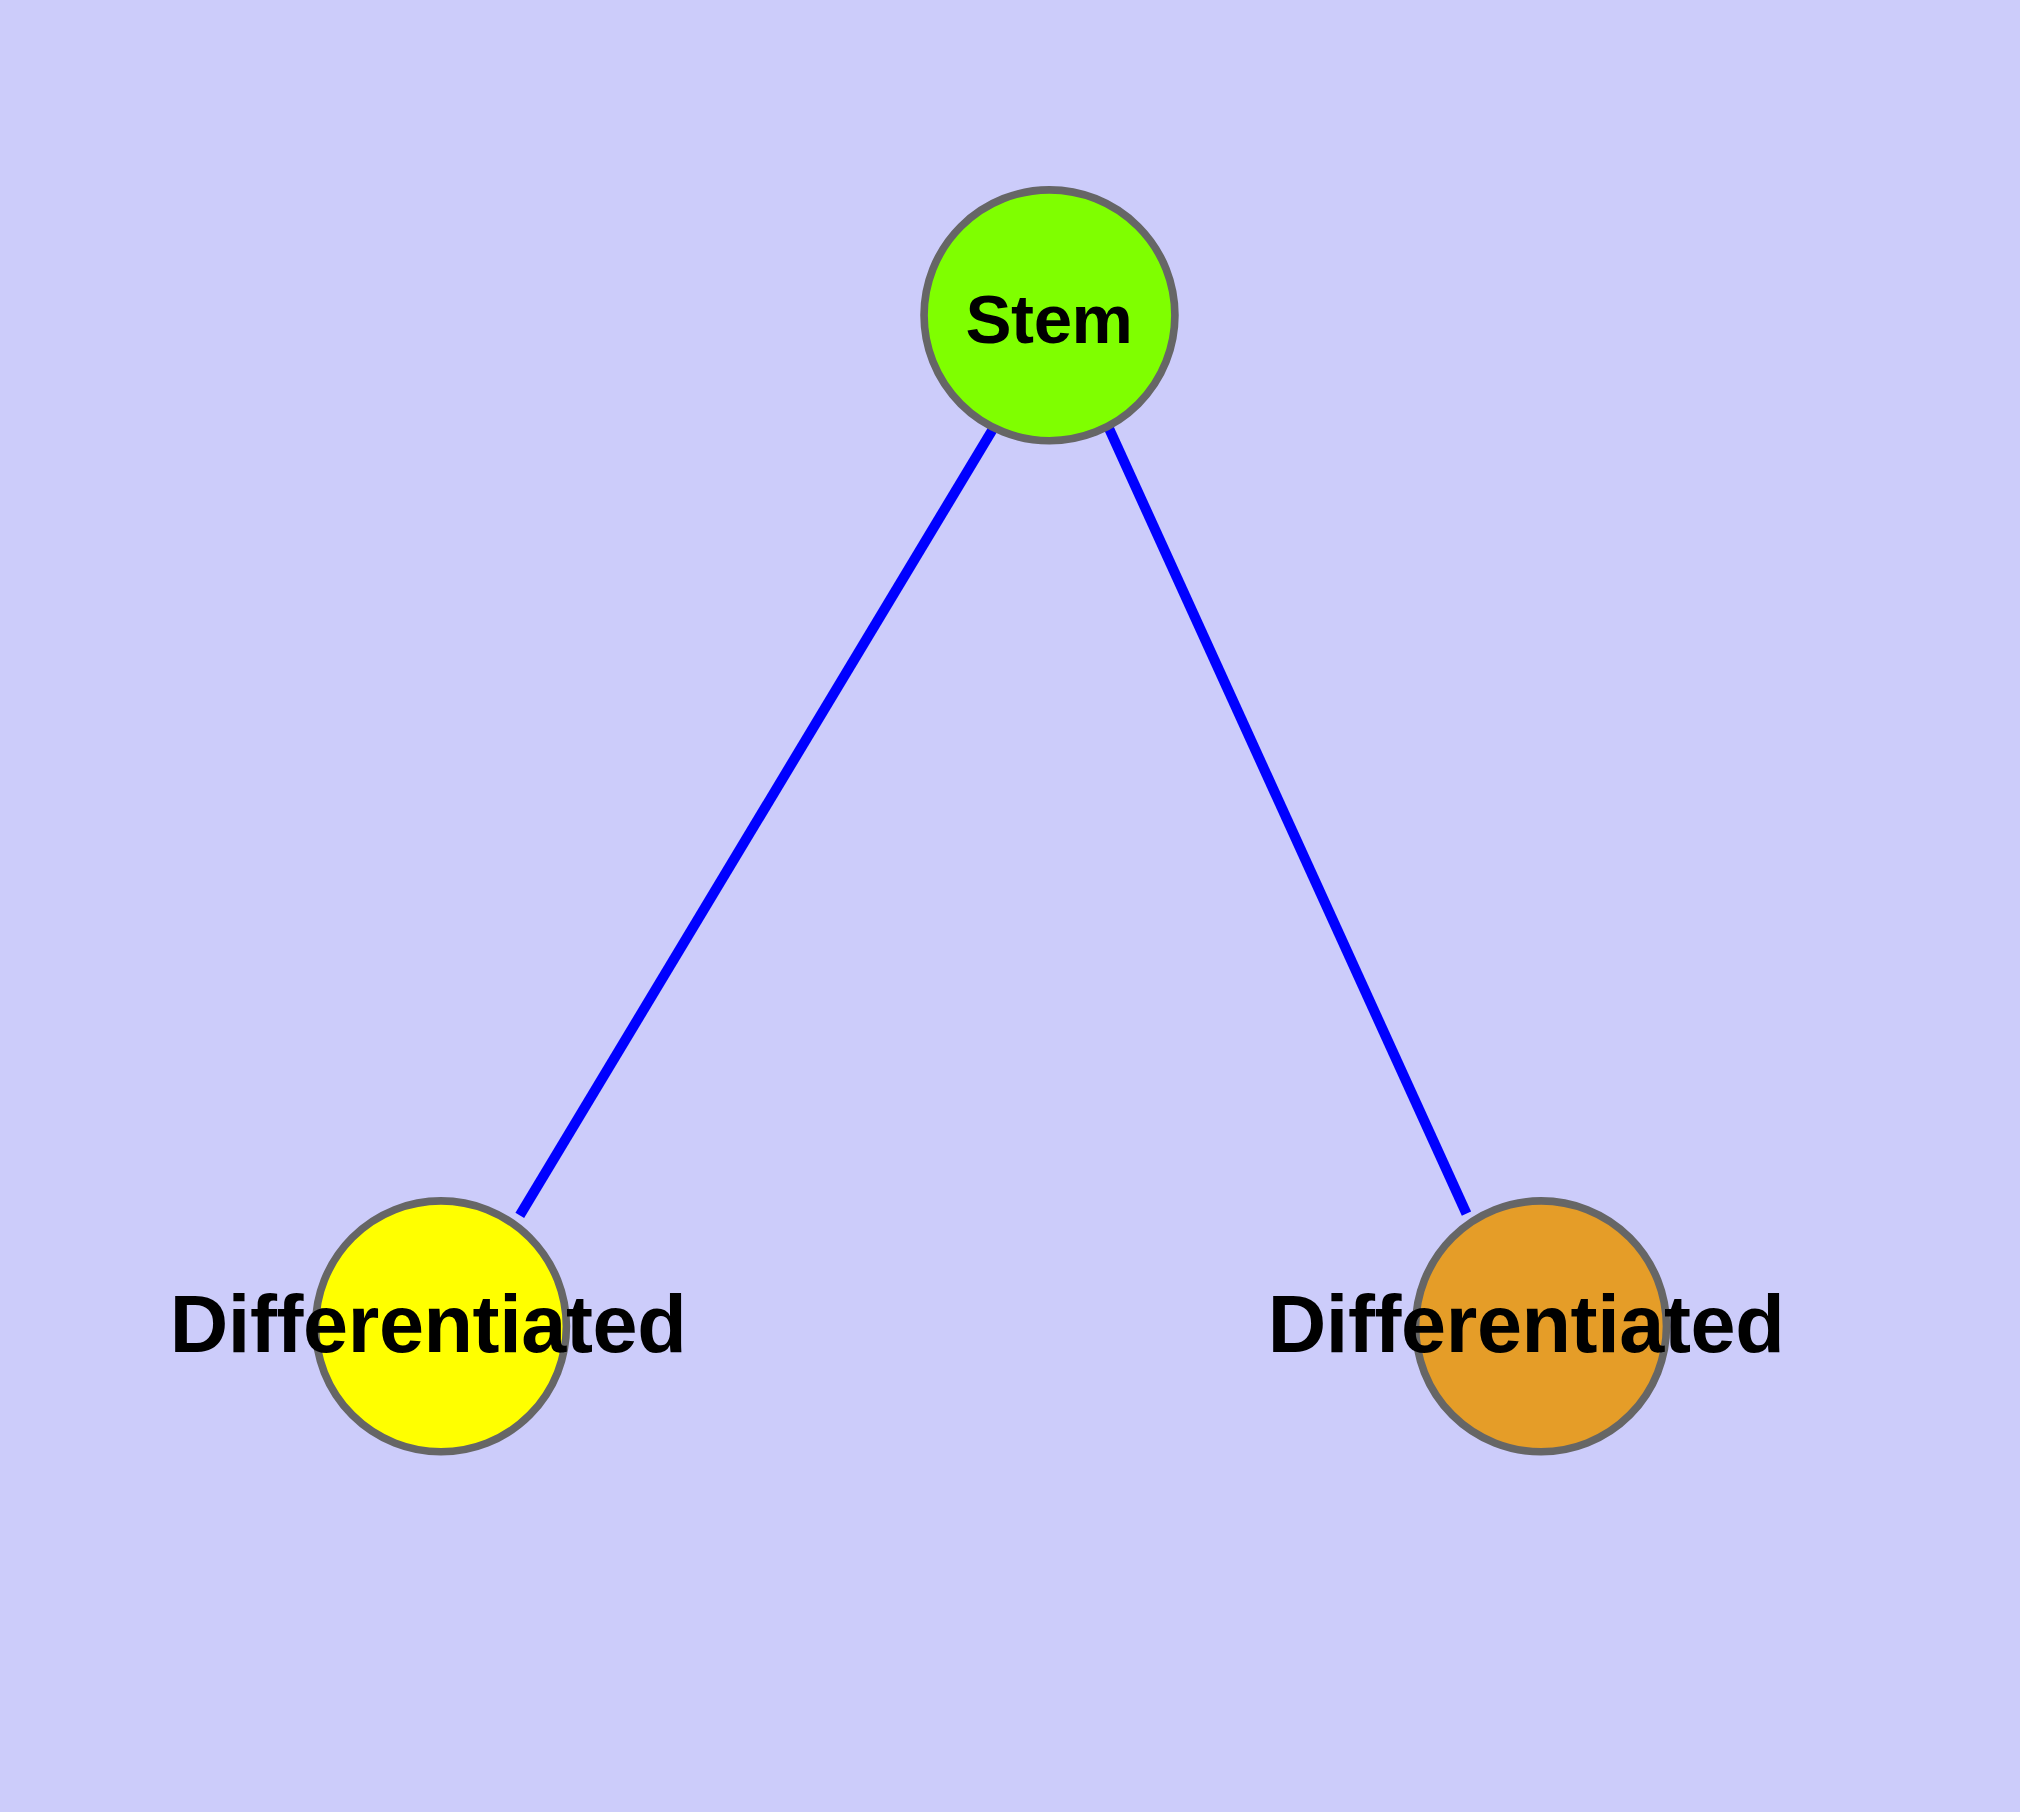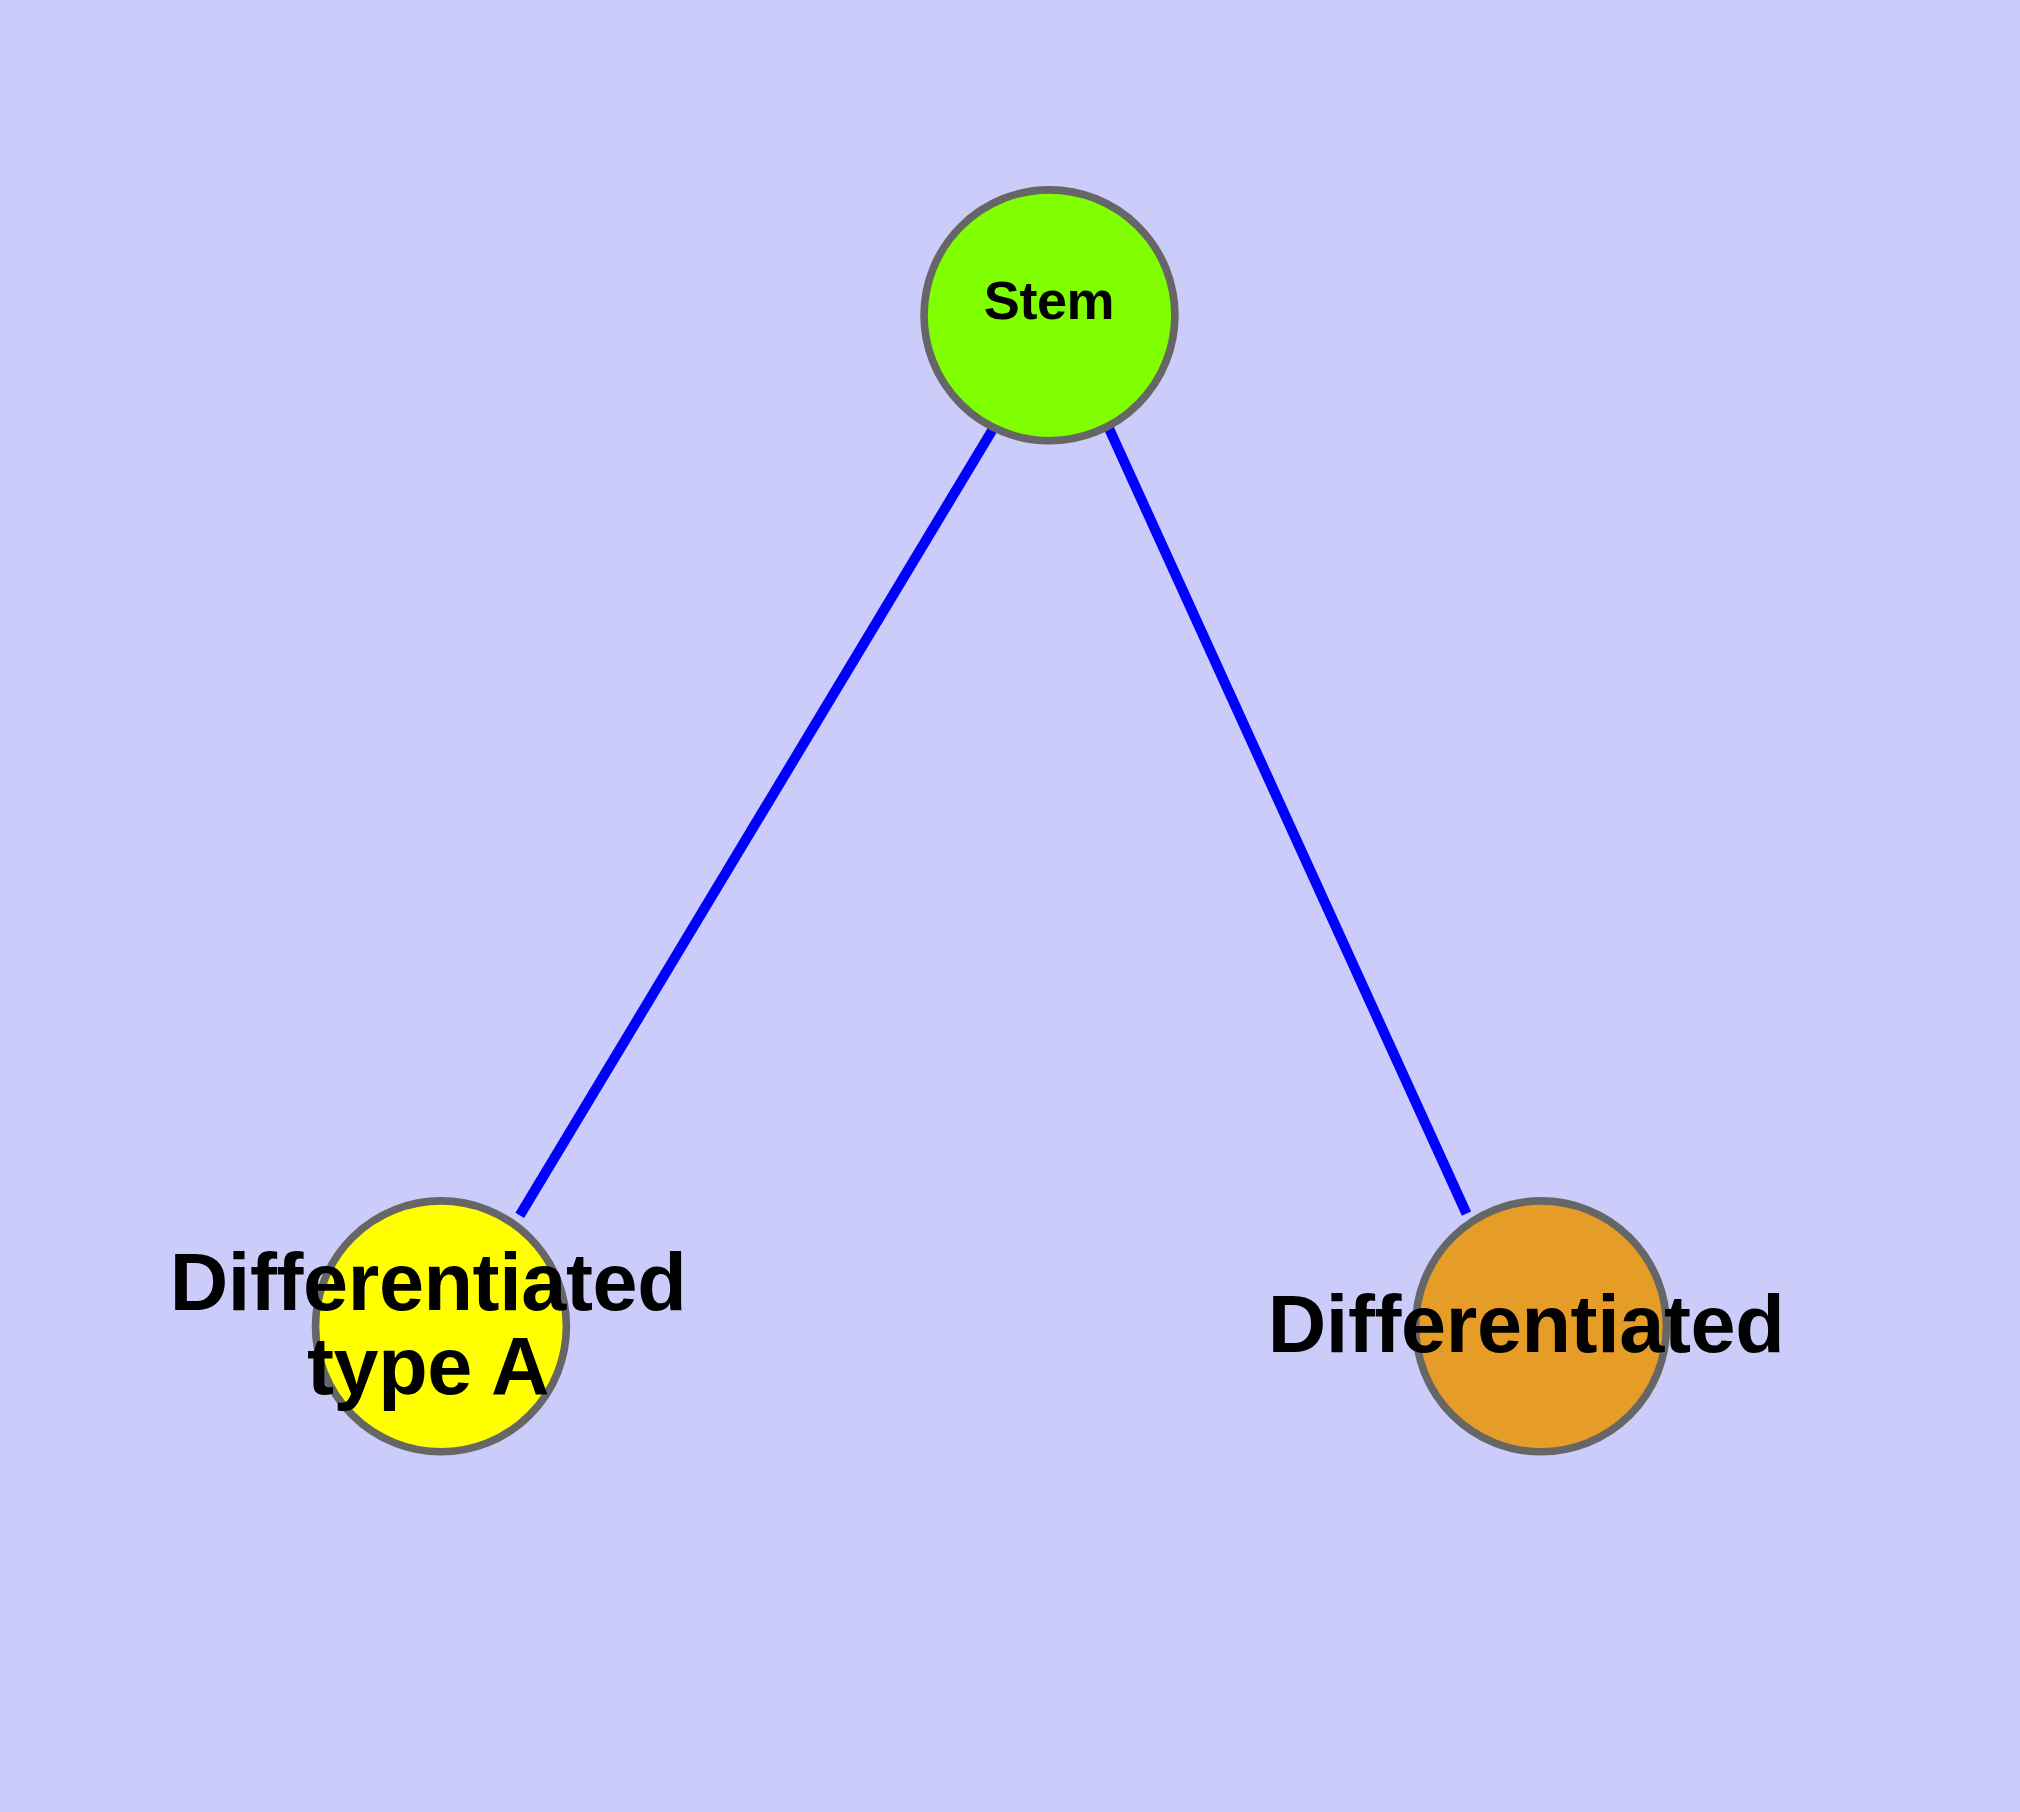--- a/index.html
+++ b/index.html
@@ -29,23 +29,23 @@
     position: absolute;
     text-align: center;
     font-weight: bold;
     color: #000000;
     line-height: 1.04;
     white-space: pre;
     pointer-events: none;
     letter-spacing: -0.4px;
   }
   #label-stem {
-    font-size: 54px;
+    font-size: 69px;
     left: 1049px;
-    top: 300px;
+    top: 320px;
     transform: translate(-50%, -50%);
   }
   #label-type-a {
     font-size: 81px;
     left: 428px;
     top: 1324px;
     transform: translate(-50%, -50%);
   }
   #label-type-b {
     font-size: 81px;
@@ -66,18 +66,18 @@
     </g>
     <g>
       <circle class="graph-node" id="node-0" stroke="#666666" stroke-width="9" cx="1238" cy="372" r="148" fill="#7fff00"></circle>
       <circle class="graph-node" id="node-1" stroke="#666666" stroke-width="9" cx="520" cy="1565" r="148" fill="#ffff00"></circle>
       <circle class="graph-node" id="node-2" stroke="#666666" stroke-width="9" cx="1818" cy="1565" r="148" fill="#e59d28"></circle>
     </g>
   </svg>
 
   <div class="node-label" id="label-stem">Stem</div>
 
-  <div class="node-label" id="label-type-a"><span>Differentiated</span><br><span>type A</span></div>
+  <div class="node-label" id="label-type-a"><span>Differentiated</span><br></div>
 
   <div class="node-label" id="label-type-b"><span>Differentiated</span><br></div>
 
 </div>
 
 
 </body></html>

